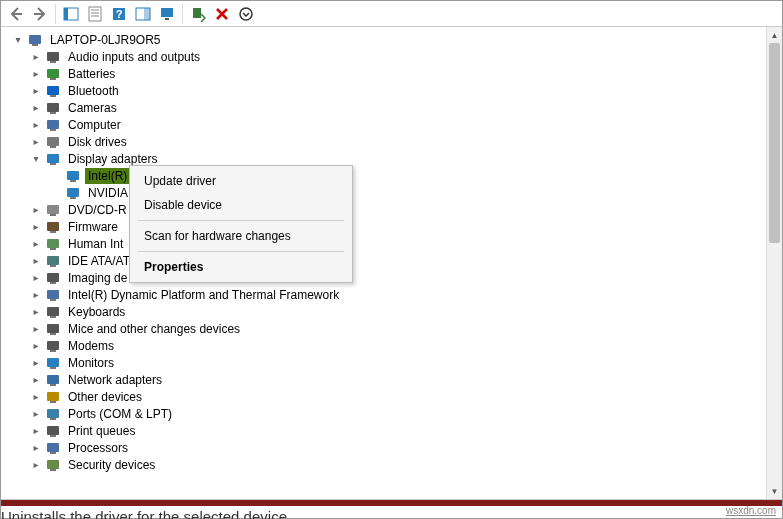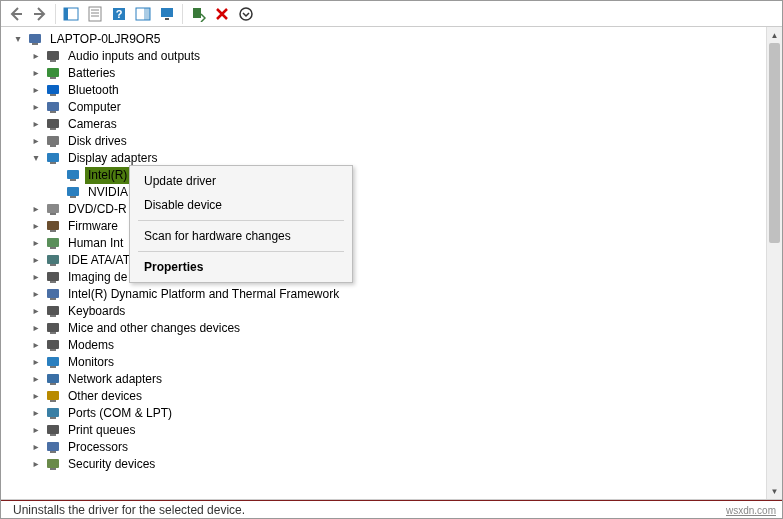--- a/index.html
+++ b/index.html
@@ -7,37 +7,37 @@
   .wrap { width: 783px; height: 519px; border: 1px solid #999; display: flex; flex-direction: column; position: relative; }
   .toolbar { height: 26px; border-bottom: 1px solid #ccc; display: flex; align-items: center; gap: 2px; padding: 0 4px; }
   .tbtn { width: 22px; height: 22px; display: flex; align-items: center; justify-content: center; cursor: default; }
   .tbtn svg { width: 16px; height: 16px; }
   .sep { width: 1px; height: 20px; background: #ddd; margin: 0 2px; }
   .main { flex: 1; display: flex; overflow: hidden; border-bottom: 1px solid #ccc; }
   .tree { flex: 1; overflow: hidden; position: relative; padding: 4px 0 0 4px; }
   .scrollbar { width: 16px; background: #f0f0f0; border-left: 1px solid #ddd; position: relative; }
   .thumb { position: absolute; left: 2px; right: 2px; top: 16px; height: 200px; background: #c0c0c0; border-radius: 2px; }
   .sbarrow { position: absolute; left: 0; right: 0; height: 16px; display: flex; align-items: center; justify-content: center; color: #555; font-size: 8px; }
-  .row { display: flex; height: 17px; white-space: nowrap; }
+  .row { display: flex; align-items: center; height: 17px; white-space: nowrap; }
   .exp { width: 14px; height: 14px; display: flex; align-items: center; justify-content: center; color: #666; font-size: 10px; margin-right: 2px; flex-shrink: 0; }
   .exp.open::before { content: "▾"; }
   .exp.closed::before { content: "▸"; }
   .exp.none::before { content: ""; }
   .ico { width: 16px; height: 16px; margin-right: 4px; flex-shrink: 0; display: flex; align-items: center; justify-content: center; }
   .lbl { padding: 1px 3px; }
   .lbl.sel { background: #4d7c0f; }
   .d0 { padding-left: 6px; }
   .d1 { padding-left: 24px; }
   .d2 { padding-left: 44px; }
   .ctx { position: absolute; left: 128px; top: 164px; width: 224px; background: #f5f5f5; border: 1px solid #bdbdbd; box-shadow: 2px 2px 4px rgba(0,0,0,.2); padding: 3px 0; z-index: 10; }
   .ctx-item { padding: 5px 14px; font-size: 12px; cursor: default; }
   .ctx-item.hl { background: #cde8ff; border: 2px solid #d40000; padding: 3px 12px; }
   .ctx-sep { height: 1px; background: #d0d0d0; margin: 3px 8px; }
   .ctx-item.bold { font-weight: bold; }
-  .status { height: 18px; padding: 2px 12px; font-size: 12px; color: #333; border-top: 1px solid #7f1d1d; }
+  .status { height: 18px; padding: 2px 0; font-size: 15px; color: #333; border-top: 6px solid #7f1d1d; }
   .attrib { position: absolute; right: 6px; bottom: 2px; font-size: 10px; color: #888; text-decoration: underline; }
 </style>
 </head>
 <body>
 
 <div class="wrap">
 
   <div class="toolbar">
     <div class="tbtn">
         <svg viewBox="0 0 16 16">
@@ -143,35 +143,35 @@
               <rect x="1" y="2" width="12" height="9" rx="1" fill="#0a63c4"></rect>
               <rect x="4" y="11" width="6" height="2" fill="#777"></rect>
             </svg>
           </span>
     <span class="lbl">Bluetooth</span>
   </div>
         <div class="row d1">
     <span class="exp closed"></span>
     <span class="ico">
             <svg width="14" height="14" viewBox="0 0 14 14">
+              <rect x="1" y="2" width="12" height="9" rx="1" fill="#555"></rect>
+              <rect x="4" y="11" width="6" height="2" fill="#777"></rect>
+            </svg>
+          </span>
+    <span class="lbl">Cameras</span>
+  </div>
+        <div class="row d1">
+    <span class="exp closed"></span>
+    <span class="ico">
+            <svg width="14" height="14" viewBox="0 0 14 14">
               <rect x="1" y="2" width="12" height="9" rx="1" fill="#4a6fa5"></rect>
               <rect x="4" y="11" width="6" height="2" fill="#777"></rect>
             </svg>
           </span>
     <span class="lbl">Computer</span>
-  </div>
-        <div class="row d1">
-    <span class="exp closed"></span>
-    <span class="ico">
-            <svg width="14" height="14" viewBox="0 0 14 14">
-              <rect x="1" y="2" width="12" height="9" rx="1" fill="#555"></rect>
-              <rect x="4" y="11" width="6" height="2" fill="#777"></rect>
-            </svg>
-          </span>
-    <span class="lbl">Cameras</span>
   </div>
         <div class="row d1">
     <span class="exp closed"></span>
     <span class="ico">
             <svg width="14" height="14" viewBox="0 0 14 14">
               <rect x="1" y="2" width="12" height="9" rx="1" fill="#777"></rect>
               <rect x="4" y="11" width="6" height="2" fill="#777"></rect>
             </svg>
           </span>
     <span class="lbl">Disk drives</span>

